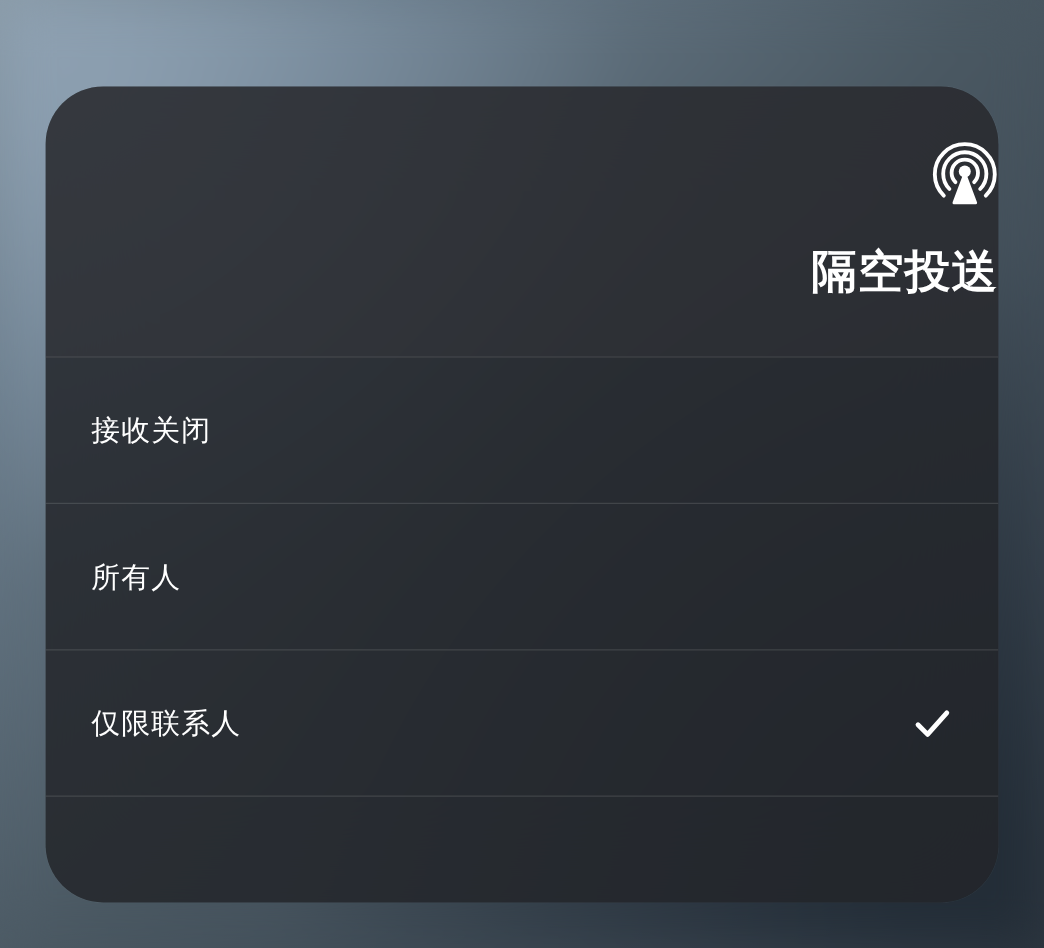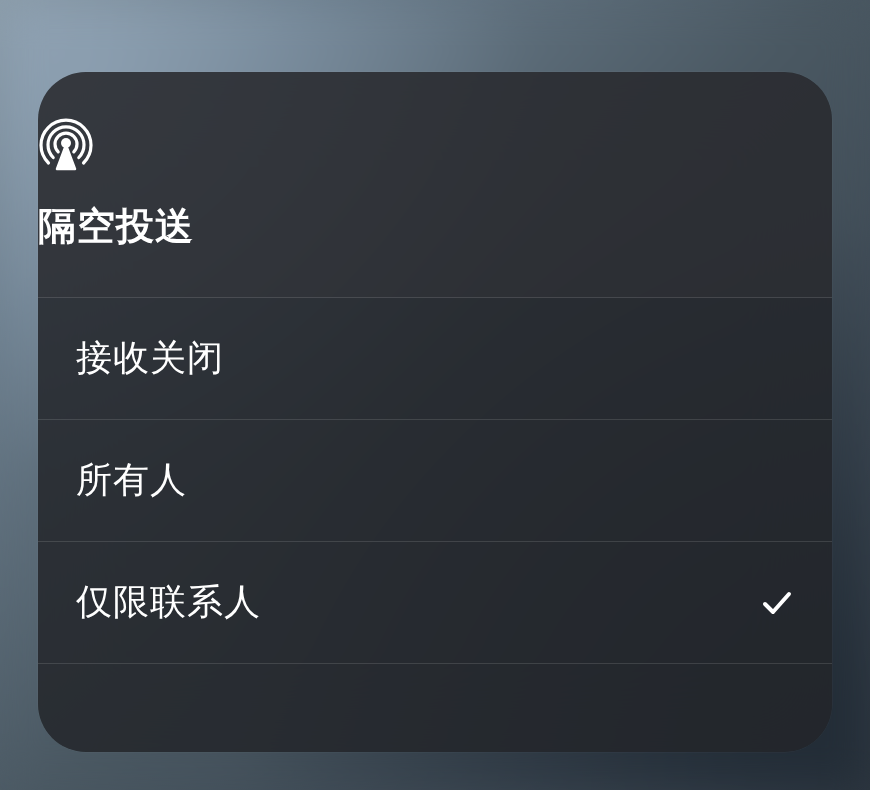--- a/index.html
+++ b/index.html
@@ -37,21 +37,21 @@
       backdrop-filter: blur(40px);
       border-radius: 48px;
       overflow: hidden;
       box-shadow: 0 0 0 0.5px rgba(255,255,255,0.05);
     }
     
     .panel-header {
       height: 226px;
       display: flex;
       flex-direction: column;
-      align-items: flex-start;
+      align-items: flex-end;
       justify-content: center;
       gap: 28px;
       border-bottom: 0.5px solid rgba(255,255,255,0.12);
       background: rgba(60,62,66,0.2);
     }
     
     .airdrop-icon {
       width: 56px;
       height: 56px;
       display: flex;
@@ -76,21 +76,21 @@
       display: flex;
       align-items: center;
       justify-content: space-between;
       padding: 0 38px;
       border-bottom: 0.5px solid rgba(255,255,255,0.12);
       cursor: pointer;
     }
     
     .option-label {
       color: #ffffff;
-      font-size: 36px;
+      font-size: 24px;
       font-weight: 400;
       letter-spacing: 1px;
     }
     
     .checkmark {
       width: 34px;
       height: 34px;
       display: flex;
       align-items: center;
       justify-content: center;

